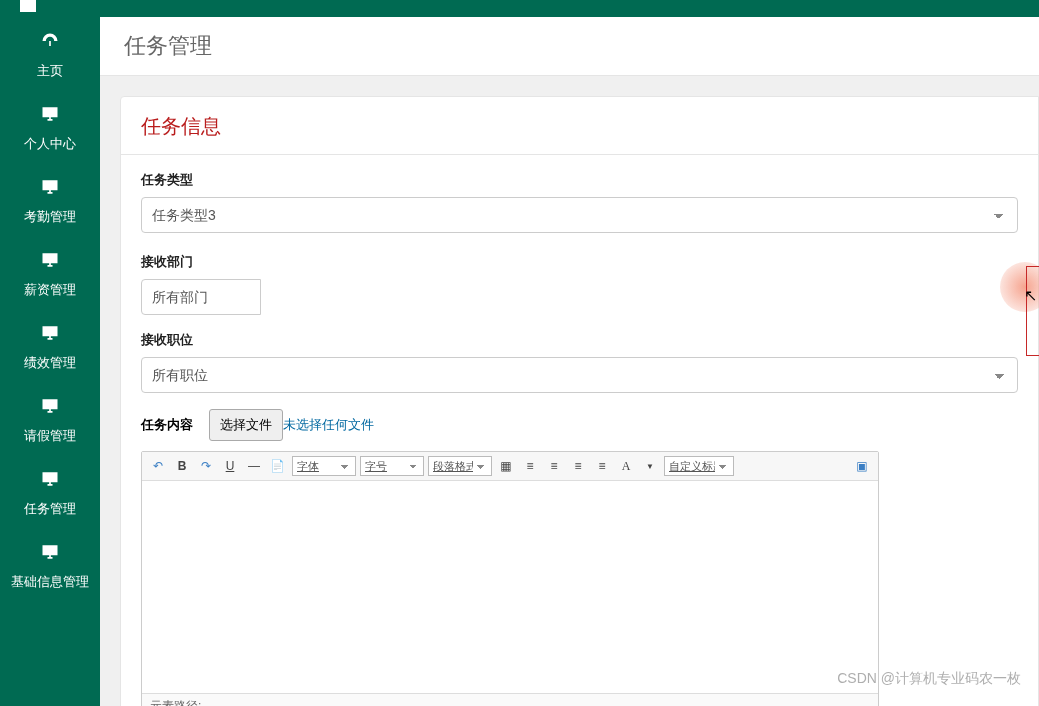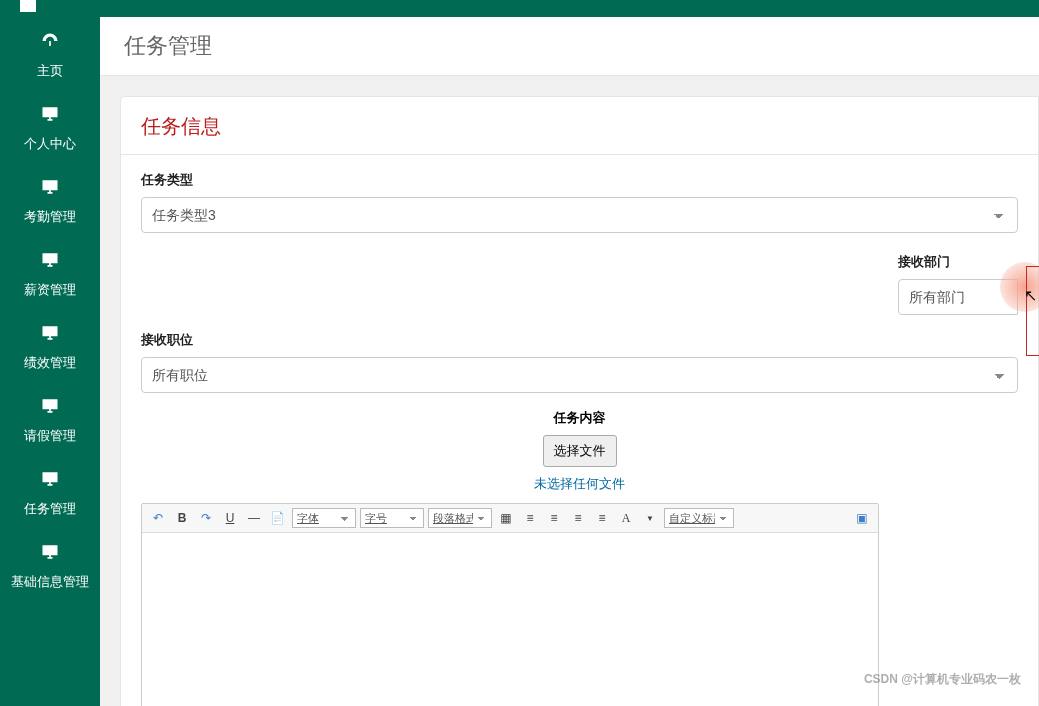--- a/index.html
+++ b/index.html
@@ -10,36 +10,36 @@
 .logo-bar { width:16px; height:12px; background:#fff; }
 .nav-item { width: 100%; text-align: center; padding: 14px 0 10px; color: #fff; cursor: pointer; font-size: 13px; }
 .nav-item .icon { font-size: 20px; display:block; margin-bottom:6px; }
 .main { flex: 1; display: flex; flex-direction: column; background: #f0f0f0; }
 .topbar { height: 17px; background: #006a52; }
 .page-title-bar { background: #fff; padding: 14px 24px; font-size: 22px; color: #666; border-bottom:1px solid #e5e5e5; }
 .content-wrap { padding: 20px 0 0 20px; flex:1; overflow:auto; }
 .panel { background: #fff; border:1px solid #e5e5e5; border-radius:4px 0 0 0; }
 .panel-title { padding: 16px 20px 14px; font-size: 20px; color: #b91c1c; border-bottom:1px solid #e5e5e5; }
 .form { padding: 16px 20px 24px; }
-.row { display:flex; gap:20px; margin-bottom:16px; flex-wrap:wrap;justify-content:flex-end; }
+.row { display:flex; gap:20px; margin-bottom:16px; flex-wrap:wrap; }
 .field { display:flex; flex-direction:column; }
 .field.wide { flex:1; min-width:760px; }
 .field label { font-weight:bold; font-size:13px; margin-bottom:8px; color:#222; }
 .select { height:36px; border:1px solid #ccc; border-radius:4px; padding:0 10px; font-size:14px; background:#fff; color:#555; appearance:none; -webkit-appearance:none; background-image:linear-gradient(45deg,transparent 50%,#888 50%),linear-gradient(135deg,#888 50%,transparent 50%); background-position:calc(100% - 18px) 16px,calc(100% - 13px) 16px; background-size:5px 5px,5px 5px; background-repeat:no-repeat;}
-.file-row { display:flex; align-items:center; gap:8px; margin-bottom:10px;flex-direction:column; }
+.file-row { display:flex; align-items:center; gap:0; margin-bottom:10px; }
 .file-row .lbl { font-weight:bold; font-size:13px; }
-.file-btn { border:1px solid #aaa; background:#efefef; padding:6px 10px; border-radius:3px; font-size:13px; cursor:pointer; }
+.file-btn { border:1px solid #aaa; background:#efefef; padding:6px 10px; border-radius:3px; font-size:13px; cursor:pointer;margin-left:16px; }
 .file-status { color:#0369a1; font-size:13px; }
 .editor { border:1px solid #ccc; border-radius:2px; width:738px; }
 .editor-toolbar { background:#f7f7f7; border-bottom:1px solid #ddd; padding:4px 6px; display:flex; align-items:center; gap:4px; flex-wrap:wrap; }
 .tbtn { width:20px; height:20px; display:flex; align-items:center; justify-content:center; font-size:12px; color:#444; cursor:pointer; border-radius:2px; }
 .tsel { height:20px; font-size:11px; border:1px solid #bbb; background:#fff; padding:0 18px 0 4px; color:#555; cursor:pointer; appearance:none; background-image:linear-gradient(45deg,transparent 50%,#888 50%),linear-gradient(135deg,#888 50%,transparent 50%); background-position:calc(100% - 10px) 8px,calc(100% - 6px) 8px; background-size:4px 4px; background-repeat:no-repeat;text-decoration:underline;}
 .editor-body { height:212px; background:#fff; }
 .editor-footer { border-top:1px solid #ddd; padding:4px 8px; font-size:12px; color:#666; background:#fafafa; }
-.watermark { position:fixed; right:18px; bottom:18px; color:rgba(120,120,120,0.6); font-size:12px; pointer-events:none;font-weight:bold; }
+.watermark { position:fixed; right:18px; bottom:18px; color:rgba(120,120,120,0.6); font-size:14px; pointer-events:none; }
 .red-box { position:fixed; top:266px; left:1026px; width:60px; height:90px; border:1px solid #c62828; pointer-events:none; }
 .red-dot { position:fixed; top:262px; left:1000px; width:50px; height:50px; border-radius:50%; background:radial-gradient(circle,#f6a48f 0%,rgba(246,164,143,0.4) 60%,rgba(246,164,143,0) 100%); pointer-events:none; }
 .cursor { position:fixed; top:286px; left:1024px; font-size:16px; color:#000; pointer-events:none; }
 .svg-icon { width:24px; height:20px; fill:#fff; }
 .tool-spacer { flex:1; }
 .dept-field { width:120px; }
 .dept-field .select { width:120px; border-radius:4px 0 0 4px; background-image:none; }
 </style>
 </head>
 <body>

